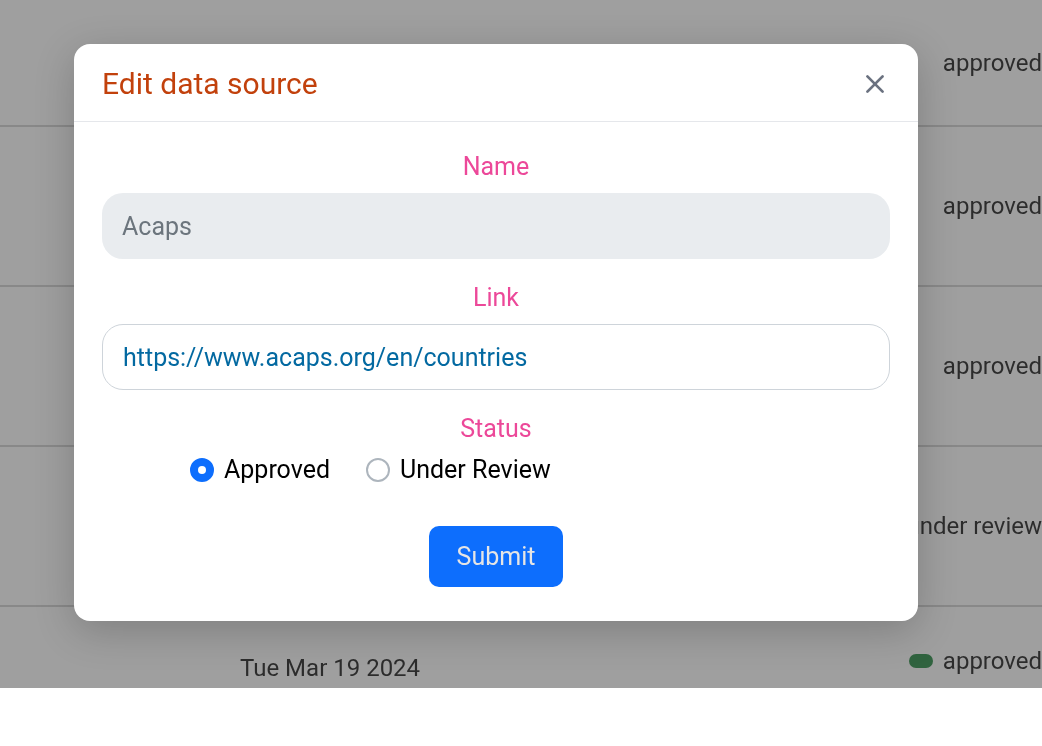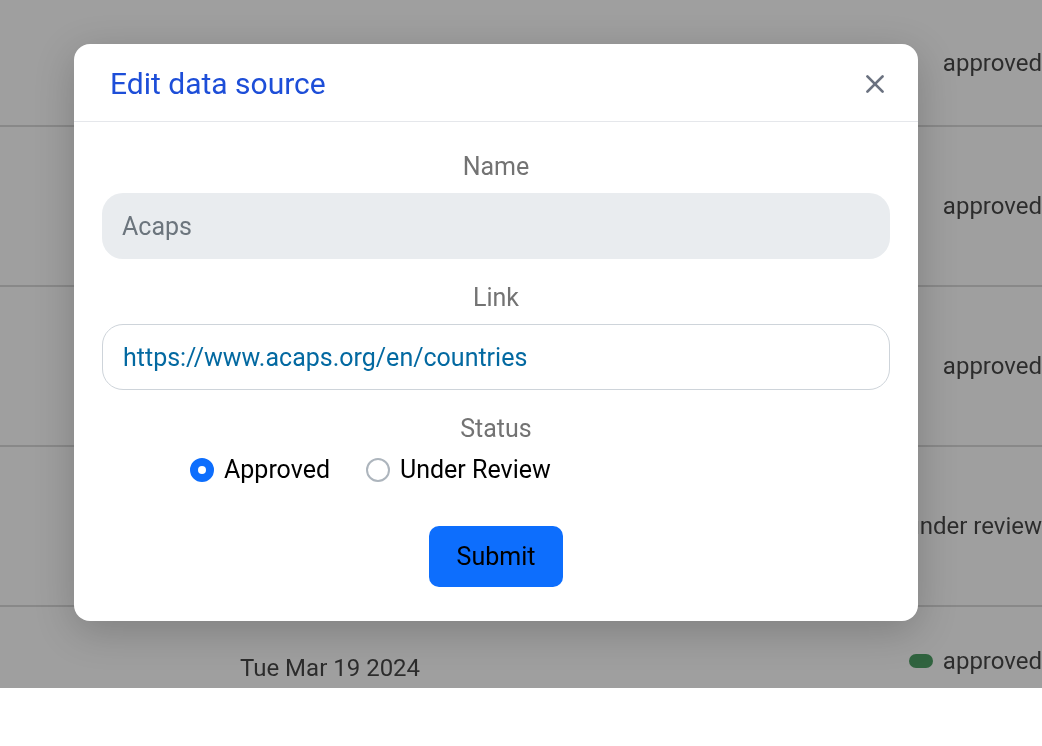--- a/index.html
+++ b/index.html
@@ -75,22 +75,21 @@
     .modal-header {
       display: flex;
       align-items: center;
       justify-content: space-between;
       padding: 22px 28px 20px 28px;
       border-bottom: 1px solid #e5e7eb;
     }
     .modal-title {
       font-size: 30px;
       font-weight: 400;
-      color: #1d4ed8;
-      margin-left: 8px;
+      color: #c2410c;
     }
     .close-btn {
       cursor: pointer;
       width: 30px;
       height: 30px;
       display: flex;
       align-items: center;
       justify-content: center;
       color: #6b7280;
       background: transparent;
@@ -103,21 +102,21 @@
     .modal-body {
       padding: 30px 28px 34px 28px;
     }
     .form-group {
       margin-bottom: 24px;
     }
     .form-label {
       display: block;
       text-align: center;
       font-size: 25px;
-      color: #737373;
+      color: #ec4899;
       margin-bottom: 12px;
     }
     .text-input {
       width: 100%;
       height: 66px;
       border-radius: 21px;
       padding: 0 20px;
       font-size: 25px;
       font-family: inherit;
       outline: none;
@@ -172,21 +171,21 @@
       font-size: 25px;
       color: #000;
     }
     .submit-row {
       display: flex;
       justify-content: center;
       margin-top: 42px;
     }
     .submit-btn {
       background: #0d6efd;
-      color: #000000;
+      color: #e5e5e5;
       border: none;
       border-radius: 10px;
       padding: 16px 28px;
       font-size: 25px;
       font-family: inherit;
       cursor: pointer;
     }
   </style>
 </head>
 <body>

